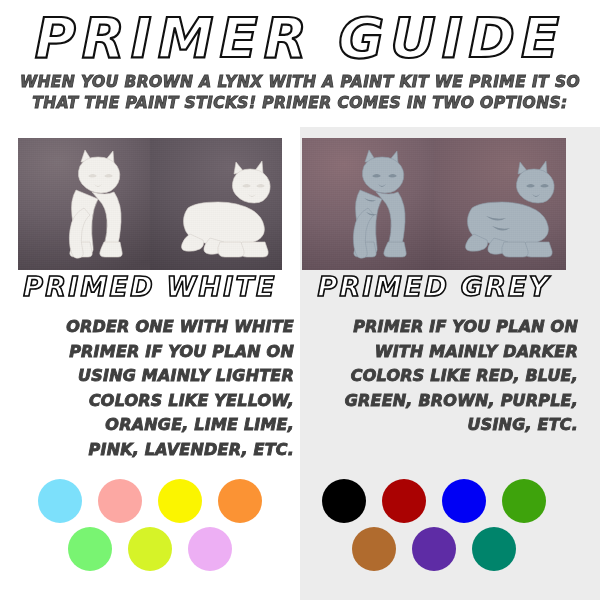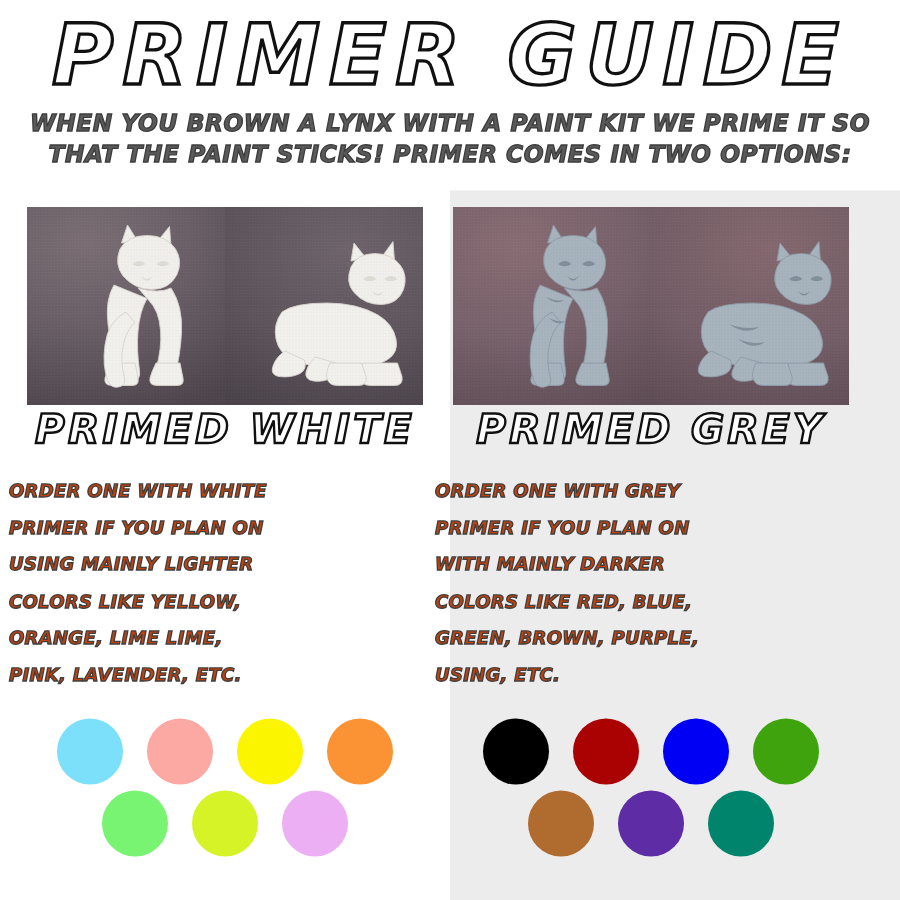--- a/index.html
+++ b/index.html
@@ -190,27 +190,27 @@
     white-space: nowrap;
     pointer-events: none;
   }
 
   
   .col-body {
     position: absolute;
     top: 188px;
     left: 6px;
     width: 288px;
-    text-align: left;
-    font-family: "DejaVu Sans", sans-serif;
-    font-size: 12px;
+    text-align: right;
+    font-family: "DejaVu Sans", sans-serif;
+    font-size: 16px;
     font-weight: 700;
     letter-spacing: 0.2px;
     line-height: 24.5px;
-    color: #c2410c;
+    color: #404040;
     -webkit-text-stroke: 0.9px #3f3f3f;
   }
   .col-body .line {
     display: block;
     white-space: nowrap;
   }
 
   
   .swatches {
     position: absolute;
@@ -365,21 +365,20 @@
             <path d="M58 88 q10 4 18 2 q-8 6 -18 -2 z"></path>
           </g>
         </svg>
       </div>
     </div>
 
     <div class="col-heading">PRIMED GREY</div>
     <div class="col-heading-inner">PRIMED GREY</div>
 
     <div class="col-body">
-      <span class="line">ORDER ONE WITH GREY</span>
       <span class="line">PRIMER IF YOU PLAN ON</span>
       <span class="line">WITH MAINLY DARKER</span>
       <span class="line">COLORS LIKE RED, BLUE,</span>
       <span class="line">GREEN, BROWN, PURPLE,</span>
       <span class="line">USING, ETC.</span>
     </div>
 
     <div class="swatches">
       <div class="swatch-row row-1">
         <div class="swatch" style="background: rgb(0, 0, 0);"></div>

